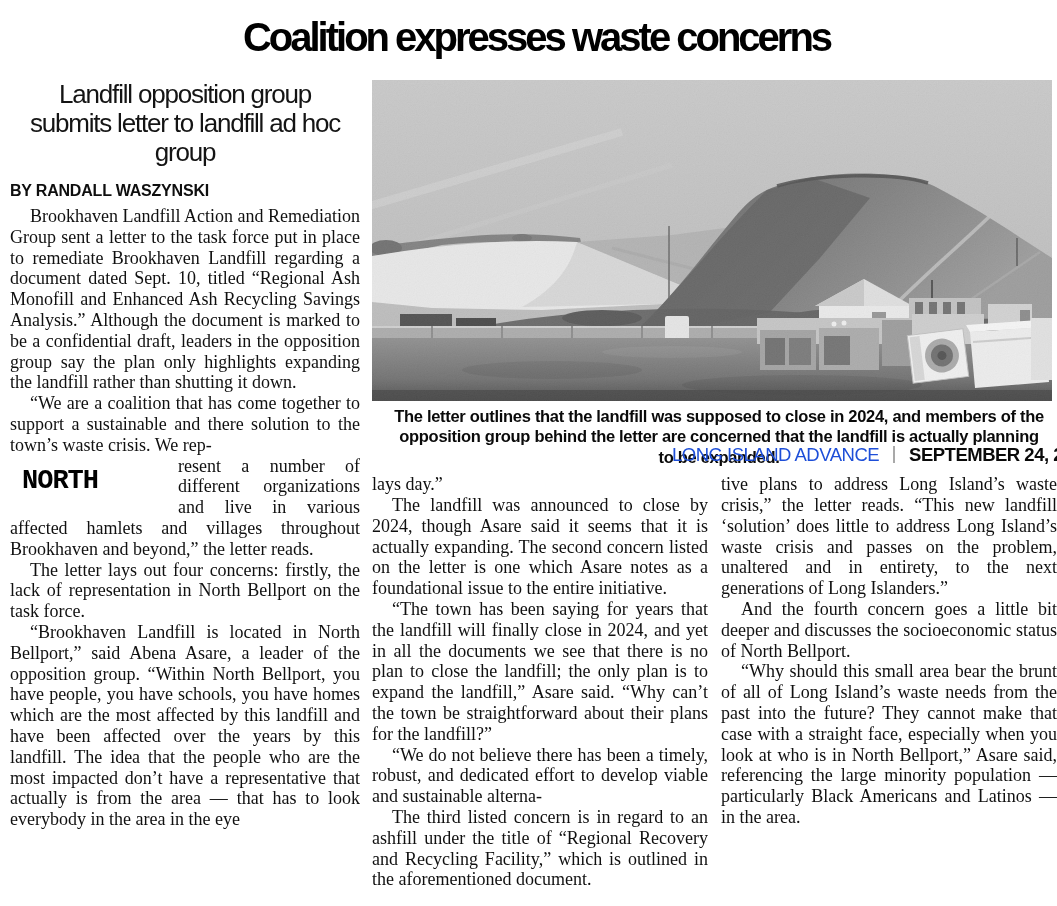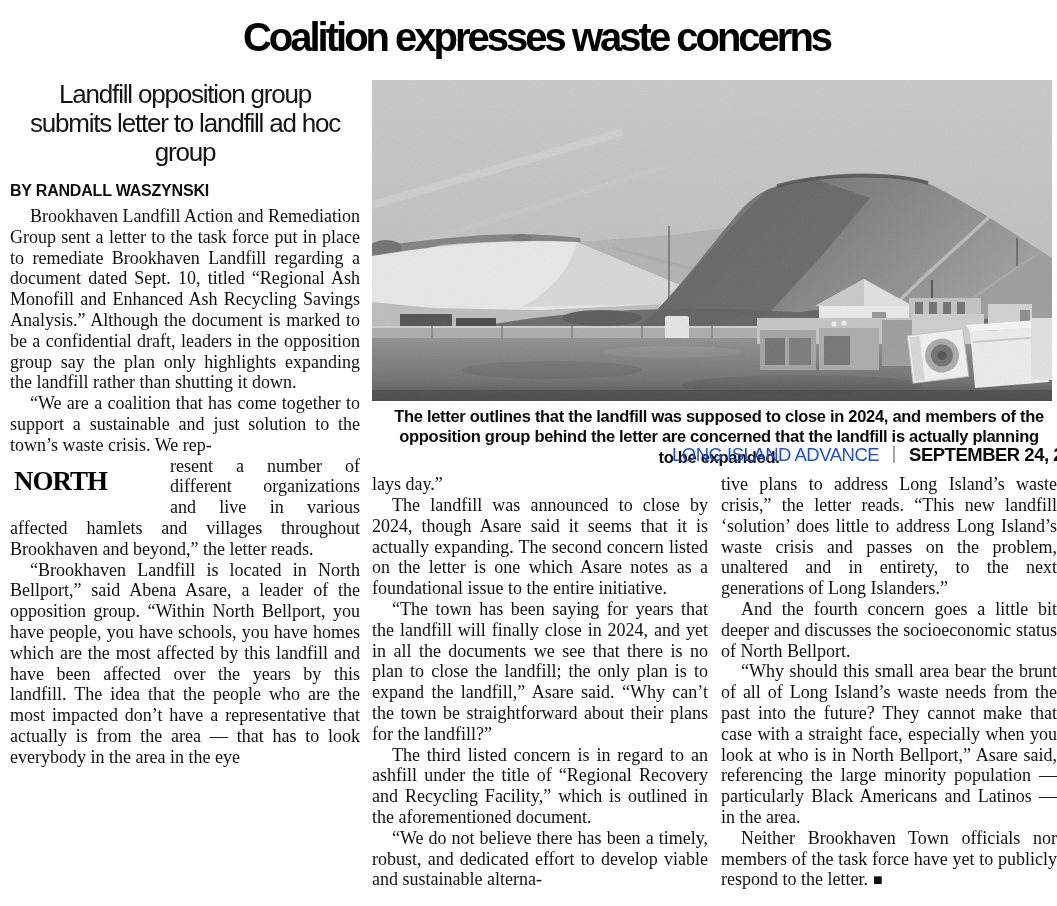--- a/index.html
+++ b/index.html
@@ -26,22 +26,22 @@
     font-family:"Liberation Sans", sans-serif; font-weight:700;
     font-size:16px; letter-spacing:-0.2px; text-align:left; margin-top:15px;
   }
   .bpara {
     font-size:18px; line-height:20.8px; text-align:justify;
     text-indent:20px; color:#101010;
   }
   .bpara.first { margin-top:6px; }
   .cont { text-indent:0; }
   .nb-float {
-    float:left; width:148px; margin:0 8px 2px 4px; padding-top:10px;
-    font-family:Liberation Serif, serif; font-weight:700;
+    float:left; width:148px; margin:0 8px 2px 12px; padding-top:10px;
+    font-family:Liberation Mono, monospace; font-weight:700;
     font-size:27px; line-height:31px; letter-spacing:-1px; color:#000;
     text-indent:0;
   }
   .wrap-block { text-align:justify; font-size:18px; line-height:20.8px; color:#101010; }
   
   .right-area { margin-left:12px; width:685px; }
   .photo-box { width:680px; height:321px; background:#bfbfbf; }
   .photo-box svg { display:block; }
   .caption-wrap { position:relative; width:676px; margin-top:5px; }
   .caption {
@@ -69,29 +69,30 @@
 
   <h1 class="headline">Coalition expresses waste concerns</h1>
 
   <div class="content-row">
 
     <div class="left-col">
       <h2 class="subhead">Landfill opposition group submits letter to landfill ad hoc group</h2>
       <div class="byline">BY RANDALL WASZYNSKI</div>
 
       <p class="bpara first">Brookhaven Landfill Action and Remediation Group sent a letter to the task force put in place to remediate Brookhaven Landfill regarding a document dated Sept. 10, titled “Regional Ash Monofill and Enhanced Ash Recycling Savings Analysis.” Although the document is marked to be a confidential draft, leaders in the opposition group say the plan only highlights expanding the landfill rather than shutting it down.</p>
-      <p class="bpara">“We are a coalition that has come together to support a sustainable and just solution to the town’s waste crisis. We rep-</p>
+      <p class="bpara">“We are a coalition that has come together to support a sustainable and there solution to the town’s waste crisis. We rep-</p>
 
       <div class="wrap-block">
         <span class="nb-float">
           <span>NORTH</span><br>
         </span>
         <span>resent a number of different organizations and live in various affected hamlets and villages throughout Brookhaven and beyond,” the letter reads.</span>
       </div>
 
+      <p class="bpara">The letter lays out four concerns: firstly, the lack of representation in North Bellport on the task force.</p>
       <p class="bpara">“Brookhaven Landfill is located in North Bellport,” said Abena Asare, a leader of the opposition group. “Within North Bellport, you have people, you have schools, you have homes which are the most affected by this landfill and have been affected over the years by this landfill. The idea that the people who are the most impacted don’t have a representative that actually is from the area — that has to look everybody in the area in the eye</p>
     </div>
 
     <div class="right-area">
 
       <div class="photo-box">
         <svg width="680" height="321" viewBox="0 0 680 321">
           <defs>
             <linearGradient id="skyG" x1="0" y1="0" x2="0" y2="1">
               <stop offset="0" stop-color="#c9c9c9"></stop>
@@ -210,26 +211,25 @@
         <div class="publine">
           <span class="pub-source">LONG ISLAND ADVANCE</span><span class="pub-sep"></span><span class="pub-date">SEPTEMBER 24, 2020</span>
         </div>
       </div>
 
       <div class="cols">
         <div class="col">
           <p class="bpara cont">lays day.”</p>
           <p class="bpara">The landfill was announced to close by 2024, though Asare said it seems that it is actually expanding. The second concern listed on the letter is one which Asare notes as a foundational issue to the entire initiative.</p>
           <p class="bpara">“The town has been saying for years that the landfill will finally close in 2024, and yet in all the documents we see that there is no plan to close the landfill; the only plan is to expand the landfill,” Asare said. “Why can’t the town be straightforward about their plans for the landfill?”</p>
+          <p class="bpara">“We do not believe there has been a timely, robust, and dedicated effort to develop viable and sustainable alterna-</p>
           <p class="bpara">The third listed concern is in regard to an ashfill under the title of “Regional Recovery and Recycling Facility,” which is outlined in the aforementioned document.</p>
-          <p class="bpara">“We do not believe there has been a timely, robust, and dedicated effort to develop viable and sustainable alterna-</p>
         </div>
         <div class="col">
           <p class="bpara cont">tive plans to address Long Island’s waste crisis,” the letter reads. “This new landfill ‘solution’ does little to address Long Island’s waste crisis and passes on the problem, unaltered and in entirety, to the next generations of Long Islanders.”</p>
           <p class="bpara">And the fourth concern goes a little bit deeper and discusses the socioeconomic status of North Bellport.</p>
           <p class="bpara">“Why should this small area bear the brunt of all of Long Island’s waste needs from the past into the future? They cannot make that case with a straight face, especially when you look at who is in North Bellport,” Asare said, referencing the large minority population — particularly Black Americans and Latinos — in the area.</p>
-          <p class="bpara"><span>Neither Brookhaven Town officials nor members of the task force have yet to publicly respond to the letter.</span><span class="end-mark">■</span></p>
         </div>
       </div>
 
     </div>
   </div>
 </div>
 
 </body></html>

